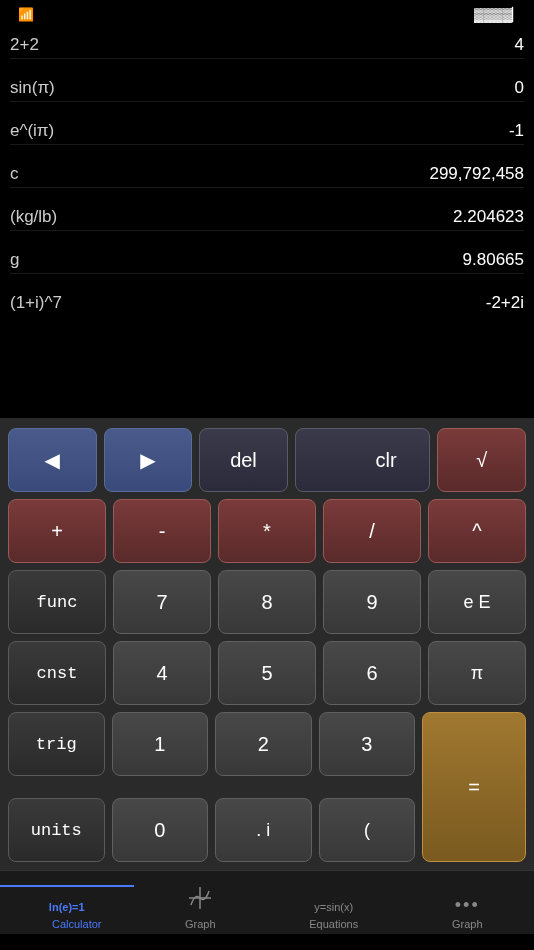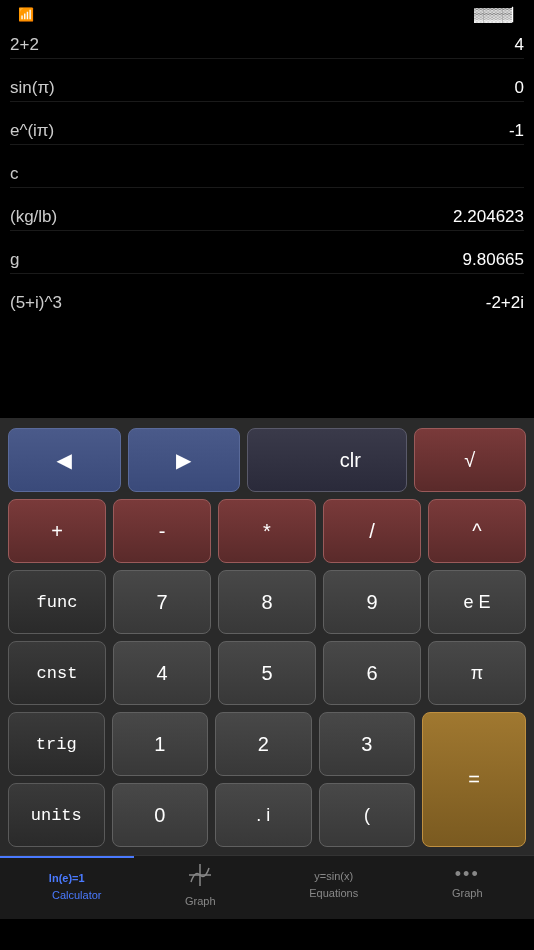--- a/index.html
+++ b/index.html
@@ -133,21 +133,21 @@
       height: 135px; 
       align-self: stretch;
     }
 
     
     #tab-bar {
       background: #1a1a1a;
       border-top: 1px solid #333;
       display: flex;
       height: 64px;
-      align-items: flex-start;
+      align-items: flex-end;
     }
     .tab-item {
       flex: 1;
       display: flex;
       flex-direction: column;
       align-items: center;
       justify-content: center;
       gap: 3px;
       cursor: pointer;
       padding: 6px 2px 4px 2px;
@@ -187,40 +187,42 @@
       <div class="calc-row">
     <span class="calc-expr">sin(π)</span>
     <span class="calc-result">0</span>
   </div>
       <div class="calc-row">
     <span class="calc-expr">e^(iπ)</span>
     <span class="calc-result">-1</span>
   </div>
       <div class="calc-row">
     <span class="calc-expr">c</span>
+    <span class="calc-result">299,792,458</span>
   </div>
       <div class="calc-row">
     <span class="calc-expr">(kg/lb)</span>
     <span class="calc-result">2.204623</span>
   </div>
       <div class="calc-row">
     <span class="calc-expr">g</span>
     <span class="calc-result">9.80665</span>
   </div>
       <div class="calc-row">
-    <span class="calc-expr">(5+i)^3</span>
+    <span class="calc-expr">(1+i)^7</span>
     <span class="calc-result">-2+2i</span>
   </div>
     </div>
 </div>
 
 <div id="keyboard">
 <div class="key-row">
       <button class="key key-nav-left">◀</button>
       <button class="key key-nav-right">▶</button>
+      <button class="key key-del">del</button>
       <button class="key key-clr">clr</button>
       <button class="key key-sqrt">√</button>
     </div>
     <div class="key-row">
       <button class="key key-op">+</button>
       <button class="key key-op">-</button>
       <button class="key key-op">*</button>
       <button class="key key-op">/</button>
       <button class="key key-op">^</button>
     </div>
@@ -232,21 +234,21 @@
       <button class="key key-special">e E</button>
     </div>
     <div class="key-row">
       <button class="key key-func-label">cnst</button>
       <button class="key key-digit">4</button>
       <button class="key key-digit">5</button>
       <button class="key key-digit">6</button>
       <button class="key key-special">π</button>
     </div>
     <div style="display: flex; gap: 7px;">
-      <div style="display: flex; flex-direction: column; gap: 7px; flex: 4 1 0%;">
+      <div style="display: flex; flex-direction: column; gap: 22px; flex: 4 1 0%;">
         <div class="key-row">
           <button class="key key-func-label">trig</button>
           <button class="key key-digit">1</button>
           <button class="key key-digit">2</button>
           <button class="key key-digit">3</button>
         </div>
         <div class="key-row">
           <button class="key key-func-label">units</button>
           <button class="key key-digit">0</button>
           <button class="key key-special">. i</button>

